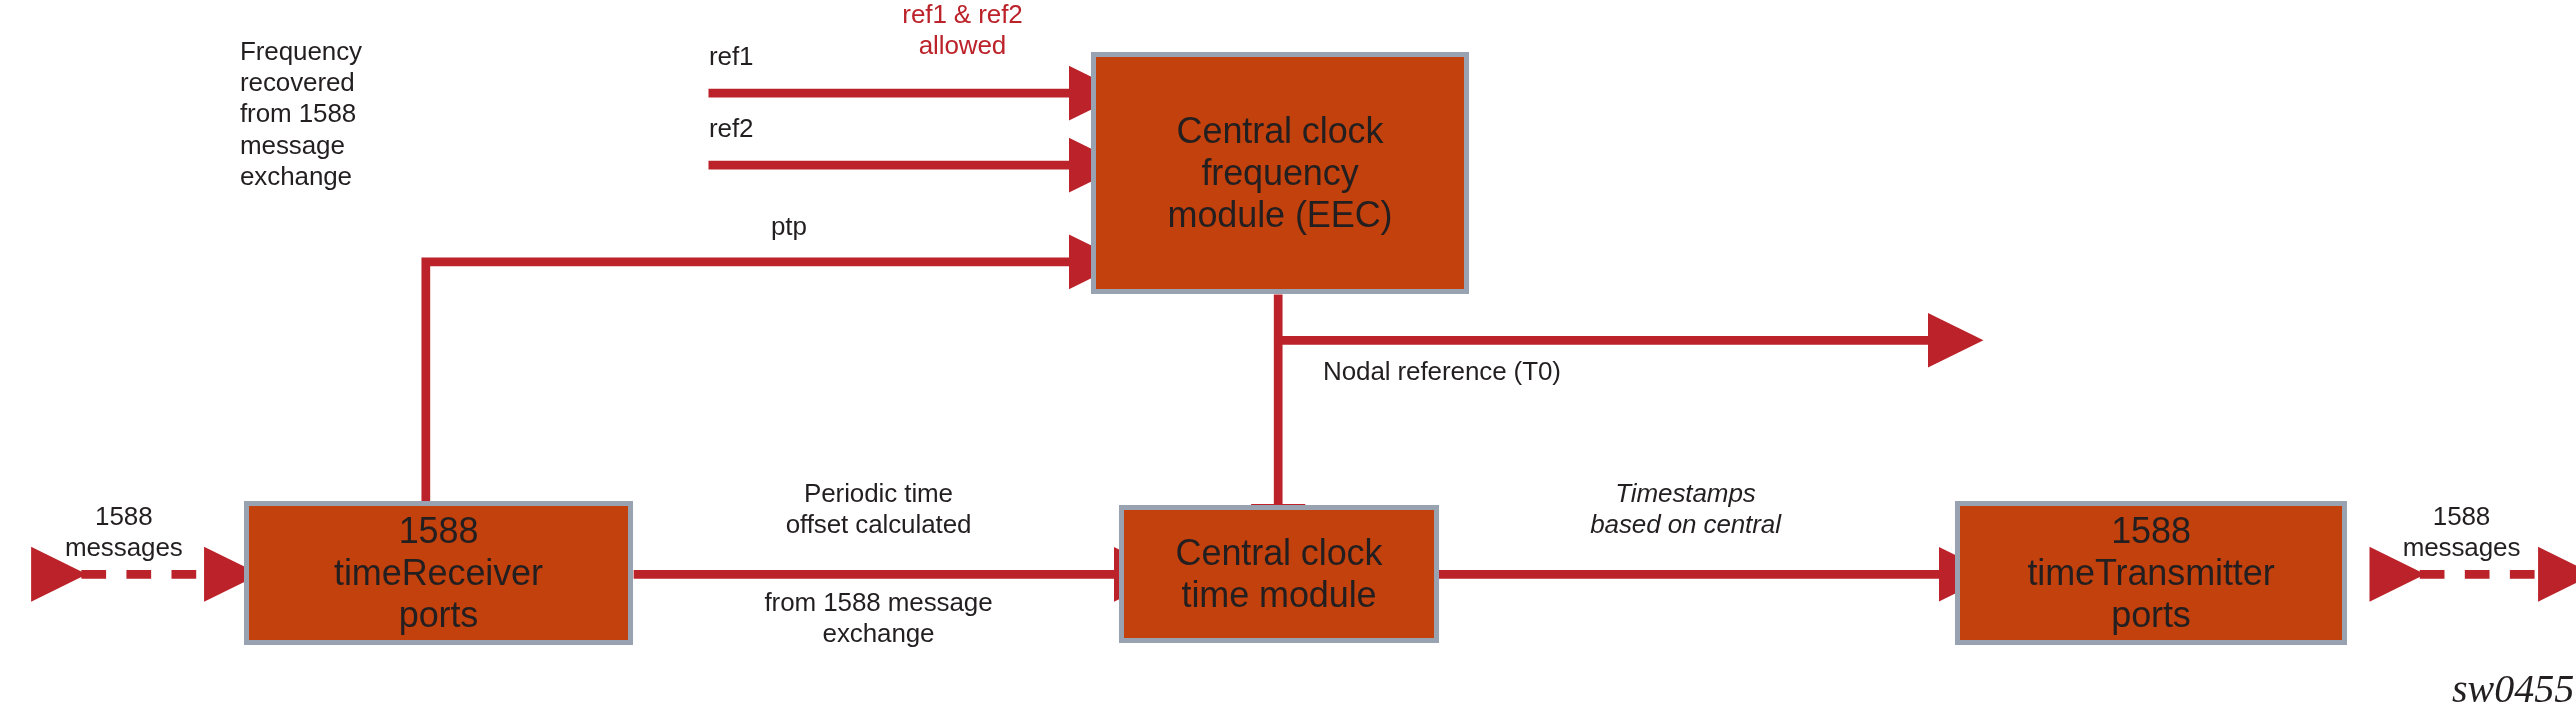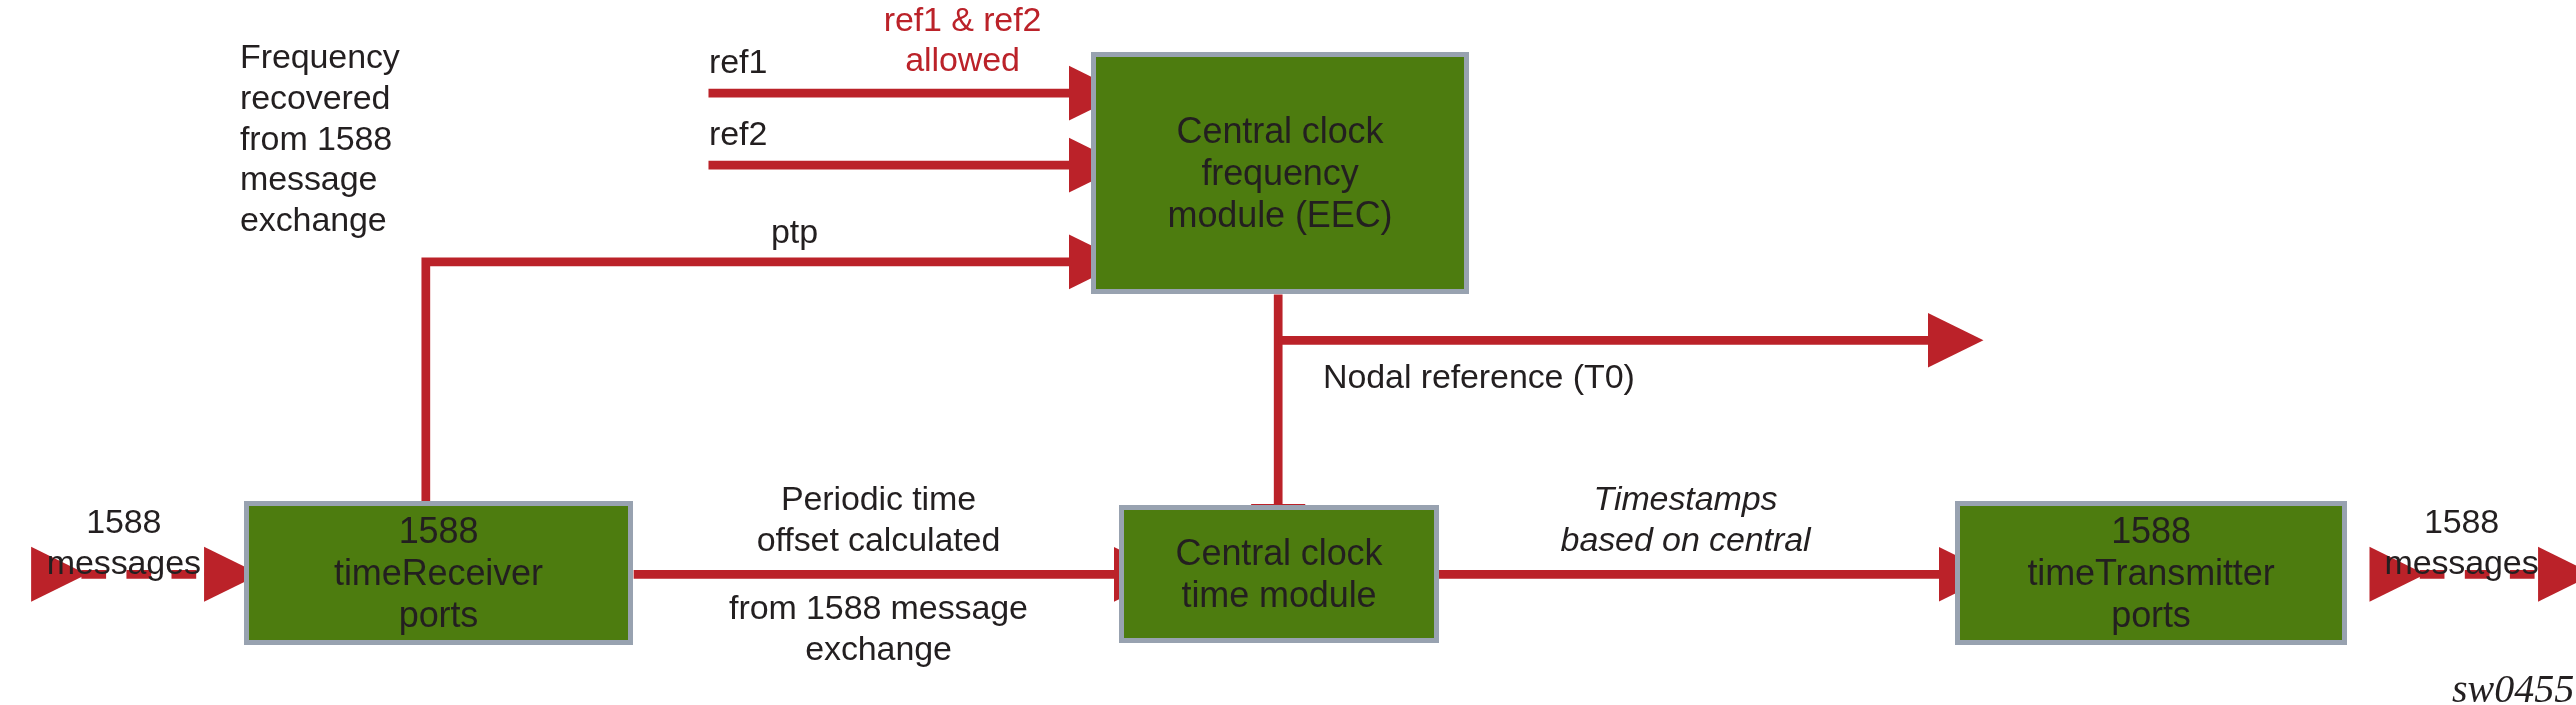--- a/index.html
+++ b/index.html
@@ -17,37 +17,37 @@
   #stage svg.layer{
     position:absolute;
     left:0; top:0;
     width:2576px;
     height:706px;
     pointer-events:none;
   }
   .node{
     position:absolute;
     box-sizing:border-box;
-    background:#4d7c0f;
+    background:#c2410c;
     border:5.1px solid #98a2b0;
     display:flex;
     align-items:center;
     justify-content:center;
     text-align:center;
     color:#231f20;
     font-size:36px;
     line-height:1.16;
     letter-spacing:-0.1px;
   }
   .node .node-label{ padding:0 4.4px; white-space:pre-line; }
 
   .lbl{
     position:absolute;
     color:#231f20;
-    font-size:34px;
+    font-size:26px;
     line-height:1.20;
     white-space:pre-line;
     letter-spacing:-0.1px;
   }
   .lbl.center{ text-align:center; }
   .lbl.left{ text-align:left; }
   .lbl.red{ color:#bb2229; }
 
   .credit{
     position:absolute;

